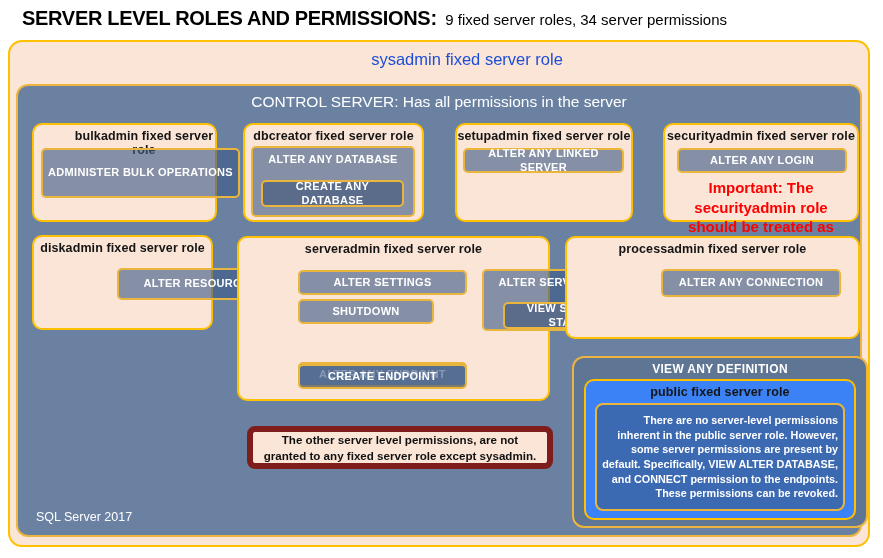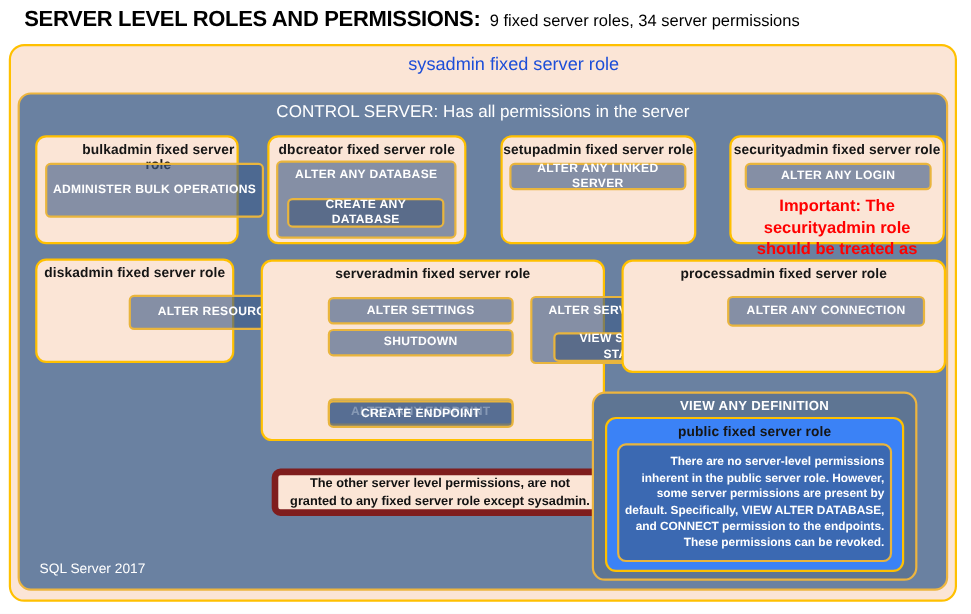--- a/index.html
+++ b/index.html
@@ -42,21 +42,21 @@
     text-align:center;line-height:1.3;}
 
   
   .footnote-box{position:absolute;left:229px;top:340px;width:306px;height:43px;
     background:#FBE5D6;border:6px solid #7f1d1d;border-radius:8px;box-sizing:border-box;
     display:flex;align-items:center;justify-content:center;}
   .footnote-text{font-weight:bold;font-size:11.6px;color:#111;text-align:center;
     line-height:1.3;padding:0 6px;}
 
   
-  .public-outer{position:absolute;left:520px;top:270px;width:296px;height:172px;
+  .public-outer{position:absolute;left:554px;top:270px;width:296px;height:172px;
     background:#5E7593;border:2px solid #EDB53F;border-radius:12px;box-sizing:border-box;}
   .public-outer-label{position:absolute;left:0;top:4px;width:100%;text-align:center;
     color:#fff;font-weight:bold;font-size:12px;letter-spacing:.3px;}
   .public-inner{position:absolute;left:10px;top:21px;width:272px;height:141px;
     background:#3b82f6;border:2px solid #FFC000;border-radius:10px;box-sizing:border-box;}
   .public-note{position:absolute;left:9px;top:22px;width:250px;height:108px;
     background:rgba(59,91,135,0.62);border:2px solid #E9B53D;border-radius:8px;
     box-sizing:border-box;color:#fff;font-weight:bold;font-size:10.8px;line-height:1.35;
     text-align:right;display:flex;align-items:center;justify-content:center;padding:2px 5px;}
 </style>
@@ -101,21 +101,21 @@
       </div>
 
       <div class="rolebox" style="left:14px;top:149px;width:181px;height:95px;">
         <div class="role-title">diskadmin fixed server role</div>
         <div class="perm" style="left:83px;top:31px;width:166px;height:32px;">ALTER RESOURCES</div>
       </div>
 
       <div class="rolebox" style="left:219px;top:150px;width:313px;height:165px;">
         <div class="role-title">serveradmin fixed server role</div>
         <div class="perm" style="left:59px;top:32px;width:169px;height:25px;">ALTER SETTINGS</div>
-        <div class="perm" style="left:59px;top:61px;width:169px;height:25px;">SHUTDOWN</div>
+        <div class="perm" style="left:59px;top:61px;width:136px;height:25px;">SHUTDOWN</div>
         <div class="perm" style="left:59px;top:93px;width:169px;height:25px;margin-top:31px;">ALTER ANY ENDPOINT</div>
         <div class="perm" style="left:59px;top:126px;width:169px;height:25px;">CREATE ENDPOINT</div>
 
         <div class="perm perm-col" style="left:243px;top:31px;width:160px;height:62px;">
           <span>ALTER SERVER STATE</span>
           <div class="perm perm-dark" style="left:19px;top:31px;width:127px;height:27px;">VIEW SERVER STATE</div>
         </div>
       </div>
 
       <div class="rolebox" style="left:547px;top:150px;width:295px;height:103px;">

